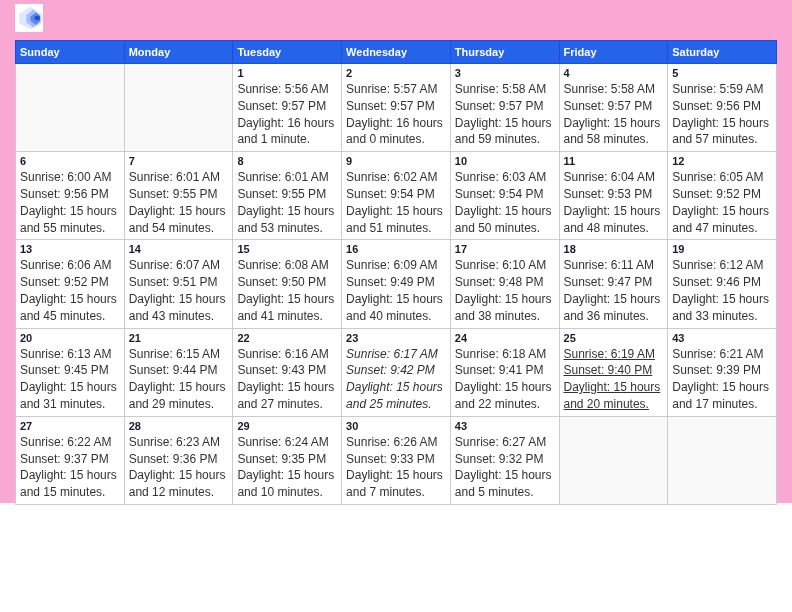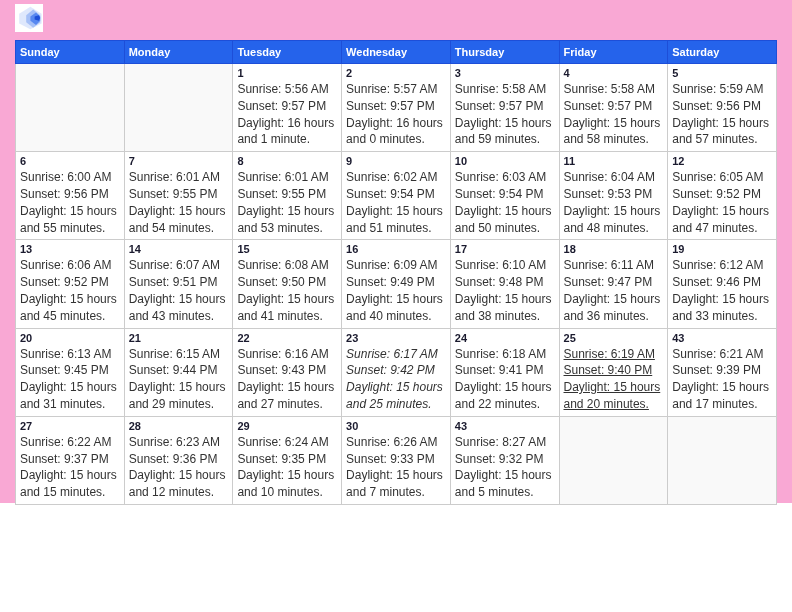--- a/index.html
+++ b/index.html
@@ -341,21 +341,21 @@
           </td>
           <td>
             <div class="day-num">30</div>
             <div class="day-info" style="white-space: pre-line;">Sunrise: 6:26 AM
 Sunset: 9:33 PM
 Daylight: 15 hours
 and 7 minutes.</div>
           </td>
           <td>
             <div class="day-num">43</div>
-            <div class="day-info" style="white-space: pre-line;">Sunrise: 8:27 AM
+            <div class="day-info" style="white-space: pre-line;">Sunrise: 6:27 AM
 Sunset: 9:32 PM
 Daylight: 15 hours
 and 5 minutes.</div>
           </td>
           <td class="empty"></td>
           <td class="empty"></td>
         </tr>
       </tbody>
   </table>
 </div>

